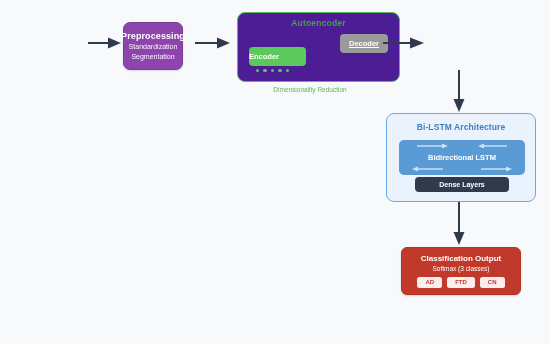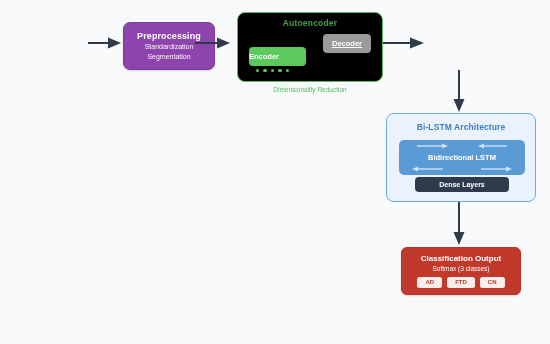--- a/index.html
+++ b/index.html
@@ -47,37 +47,37 @@
   }
 
   
   #eeg-signal {
     left: 10px; top: 22px; width: 78px; height: 48px;
     background: #5b9bd5;
     border: 1px solid #4a8bc7;
   }
   
   #preprocessing {
-    left: 123px; top: 22px; width: 92px; height: 48px;
+    left: 123px; top: 22px; width: 60px; height: 48px;
     background: #8e44ad;
     border: 1px solid #7d3c98;
   }
   
   #feature-extraction {
     left: 428px; top: 22px; width: 72px; height: 48px;
     background: #e99c2e;
     border: 1px solid #d98e1f;
   }
   #feature-extraction .sub { font-style: italic; }
 
   
   #autoencoder-group {
     position: absolute;
-    left: 237px; top: 12px; width: 146px; height: 70px;
-    background: #000000;
+    left: 237px; top: 12px; width: 163px; height: 70px;
+    background: #4c1d95;
     border: 1.3px solid #5cb85c;
     border-radius: 8px;
   }
   #autoencoder-title {
     position: absolute;
     top: 5px; left: 0; width: 100%;
     text-align: center;
     font-size: 8.5px;
     font-weight: bold;
     color: #4a9e4a;

